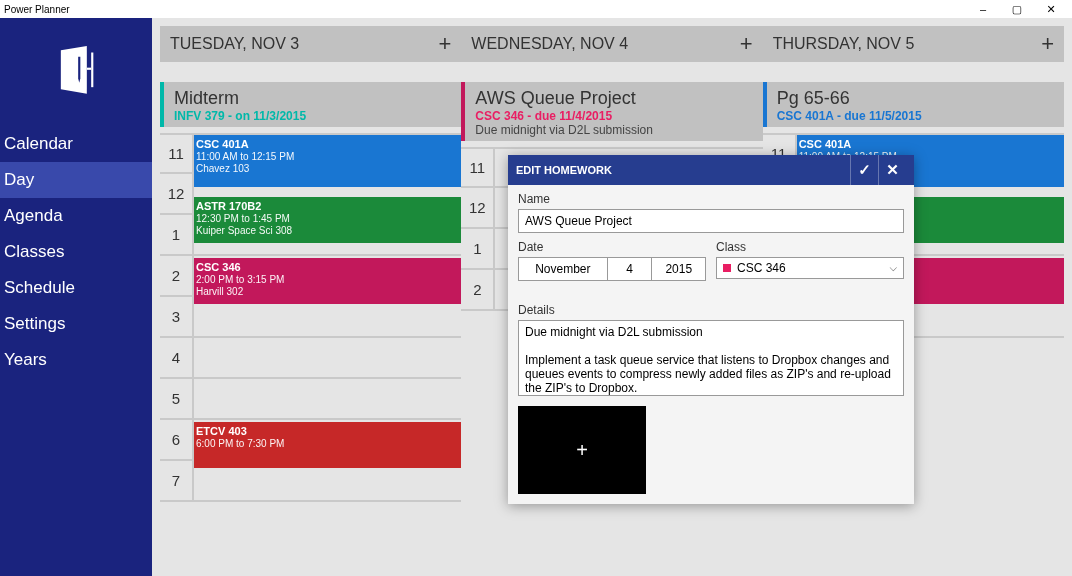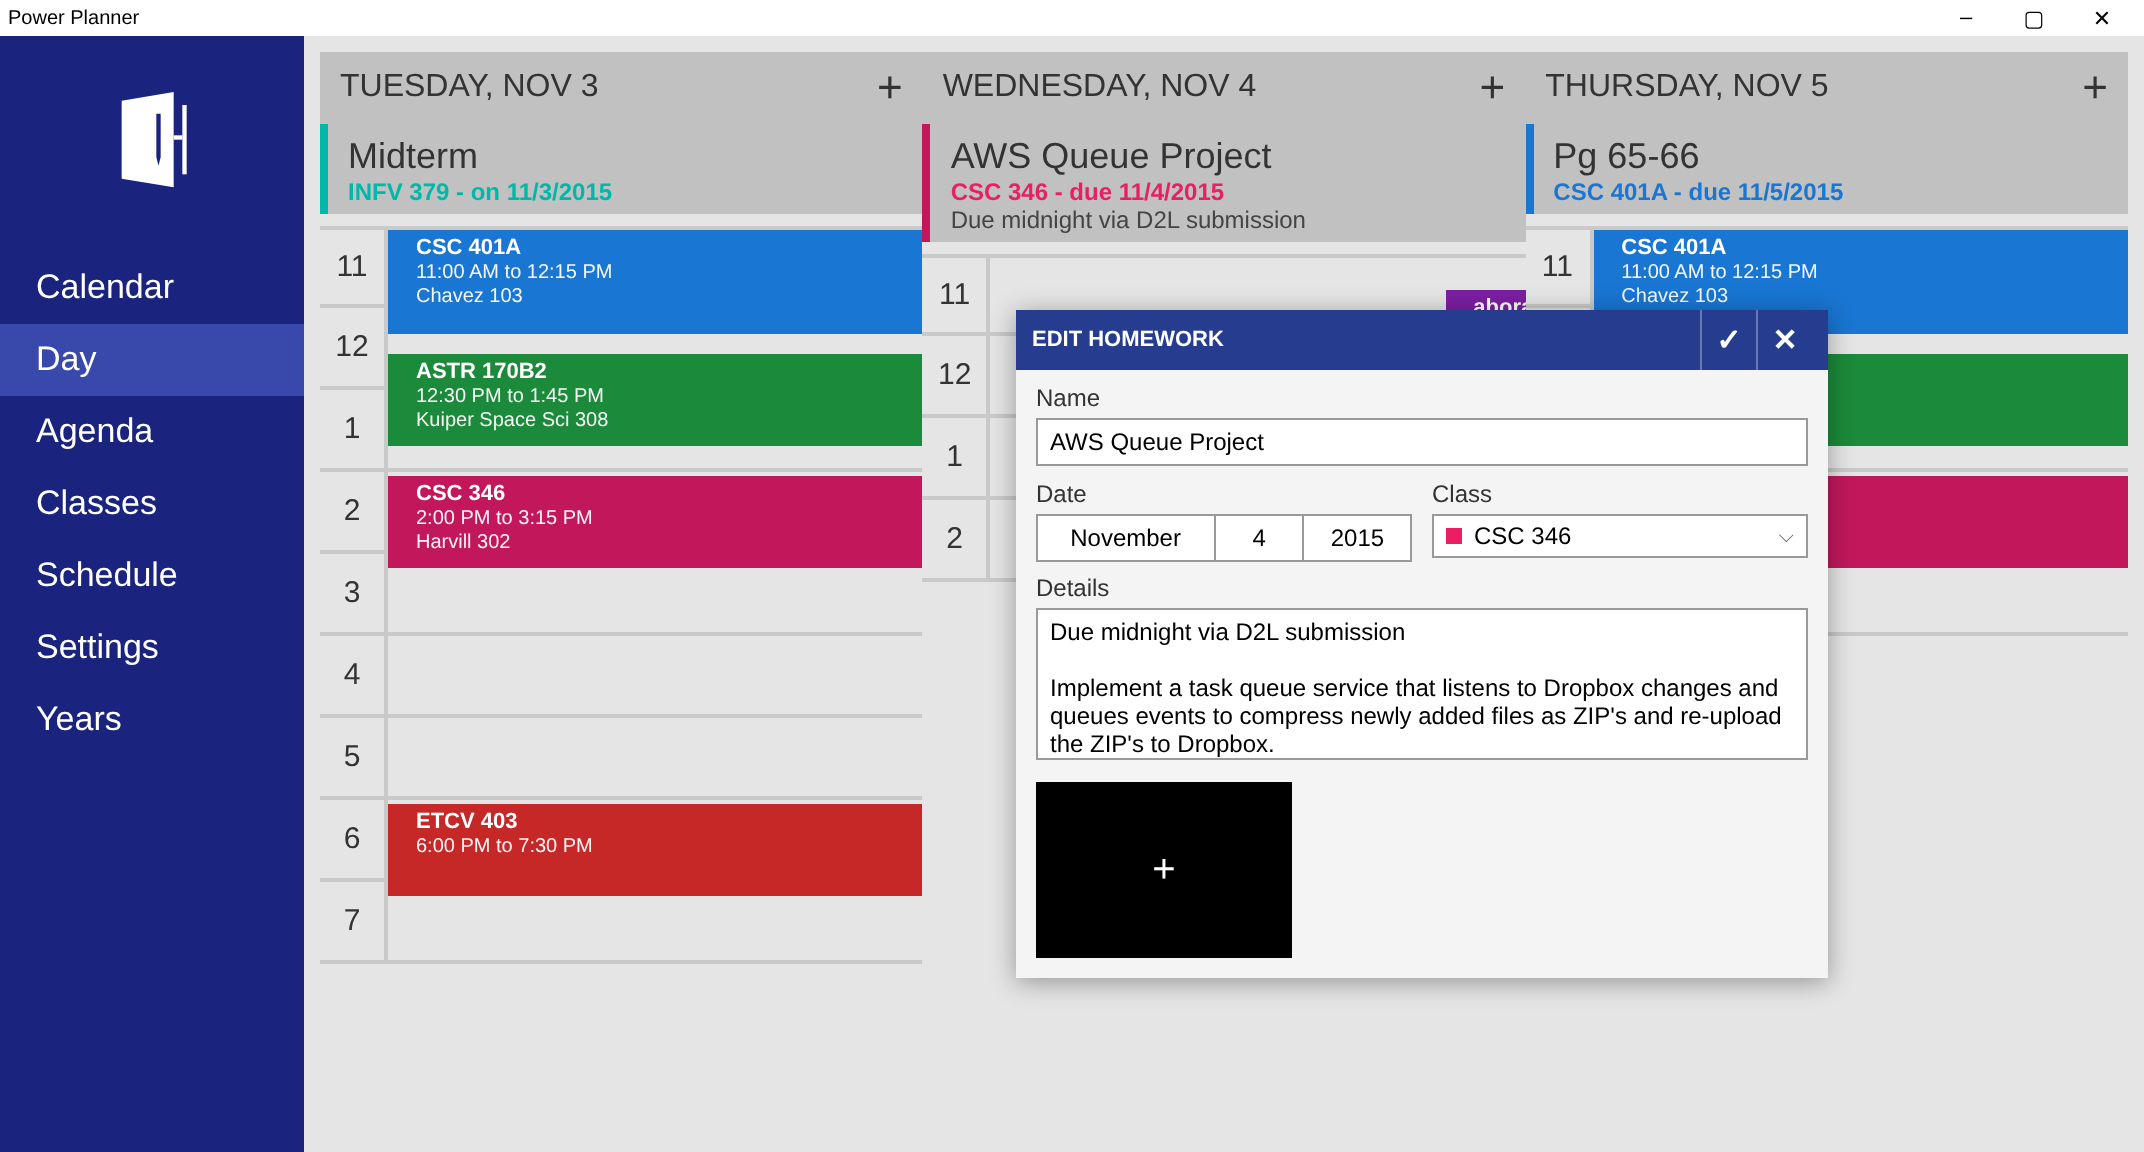--- a/index.html
+++ b/index.html
@@ -4,36 +4,36 @@
 <style>
   * { box-sizing: border-box; margin: 0; padding: 0; font-family: 'Segoe UI', Arial, sans-serif; }
   body { background: #e5e5e5; width: 1072px; height: 576px; overflow: hidden; }
   .titlebar { height: 18px; background: #fff; display: flex; align-items: center; padding: 0 4px; font-size: 10px; }
   .titlebar .title { flex: 1; }
   .titlebar .wc { width: 34px; text-align: center; font-size: 11px; cursor: pointer; }
   .app { display: flex; height: 558px; }
   .sidebar { width: 152px; background: #1a237e; color: #fff; display: flex; flex-direction: column; }
   .logo { height: 108px; display: flex; align-items: center; justify-content: center; }
   .logo svg { width: 44px; height: 52px; }
-  .nav-item { padding: 8px 18px; font-size: 17px; font-weight: 300; cursor: pointer; }
+  .nav-item { padding: 8px 4px; font-size: 17px; font-weight: 300; cursor: pointer; }
   .nav-item.active { background: #3949ab; }
   .main { flex: 1; background: #e5e5e5; display: flex; gap: 0; padding: 8px 8px 0 8px; position: relative; }
   .daycol { flex: 1; display: flex; flex-direction: column; min-width: 0; }
   .dayhdr { height: 36px; background: #c1c1c1; display: flex; align-items: center; padding: 0 10px; color: #333; font-size: 16px; }
   .dayhdr .plus { margin-left: auto; font-size: 22px; font-weight: 300; cursor: pointer; }
-  .task { margin-top: 0; background: #c1c1c1; color: #333; padding: 6px 10px 4px 10px; border-left: 4px solid transparent; }
+  .task { margin-top: 20px; background: #c1c1c1; color: #333; padding: 6px 10px 4px 10px; border-left: 4px solid transparent; }
   .task .t { font-size: 18px; }
   .task .s { font-size: 12px; font-weight: 600; }
   .task .d { font-size: 12px; color: #444; }
   .schedule { margin-top: 6px; display: flex; flex-direction: column; }
   .hrrow { display: flex; height: 41px; border-bottom: 2px solid #c9c9c9; }
   .hrrow:first-child { border-top: 2px solid #c9c9c9; }
   .hrlbl { width: 34px; display: flex; align-items: center; justify-content: center; font-size: 15px; color: #333; border-right: 2px solid #c9c9c9; }
   .hrcell { flex: 1; position: relative; }
-  .evt { position: absolute; left: 0; right: 0; padding: 3px 14px; color: #fff; font-size: 11px; line-height: 1.2; overflow: hidden; }
+  .evt { position: absolute; left: 0; right: 0; padding: 3px 2px; color: #fff; font-size: 11px; line-height: 1.2; overflow: hidden; }
   .evt .en { font-weight: 600; }
   .evt .er, .evt .et { opacity: 0.95; font-size: 10px; }
   .dialog { position: absolute; left: 356px; top: 137px; width: 406px; background: #f4f4f4; box-shadow: 0 2px 12px rgba(0,0,0,0.35); }
   .dlg-hdr { height: 30px; background: #263d8f; color: #fff; display: flex; align-items: center; padding: 0 8px; font-size: 11px; font-weight: 600; }
   .dlg-hdr .sp { flex: 1; }
   .dlg-hdr .btn { width: 28px; height: 30px; display: flex; align-items: center; justify-content: center; border-left: 1px solid rgba(255,255,255,0.3); cursor: pointer; font-size: 15px; }
   .dlg-body { padding: 6px 10px 10px 10px; }
   .lbl { font-size: 12px; color: #333; margin: 1px 0 3px 0; }
   .inp { width: 100%; border: 1px solid #999; background: #fff; padding: 4px 6px; font-size: 12px; outline: none; }
   .row { display: flex; gap: 10px; margin-top: 6px; }
@@ -250,21 +250,21 @@
           </div>
           <div class="col">
             <div class="lbl">Class</div>
             <div class="classbox">
               <span class="sw" id="classsw" style="background: rgb(233, 30, 99);"></span>
               <span>CSC 346</span>
               <span class="chev">⌵</span>
             </div>
           </div>
         </div>
-        <div class="lbl" style="margin-top:6px">Details</div>
+        <div class="lbl" style="margin-top:22px">Details</div>
         <textarea class="details" id="detailsbox" style="">Due midnight via D2L submission
 
 Implement a task queue service that listens to Dropbox changes and queues events to compress newly added files as ZIP's and re-upload the ZIP's to Dropbox.</textarea>
         <div class="attach">
           <span>+</span>
         </div>
       </div>
     </div>
   </div>
 </div>

